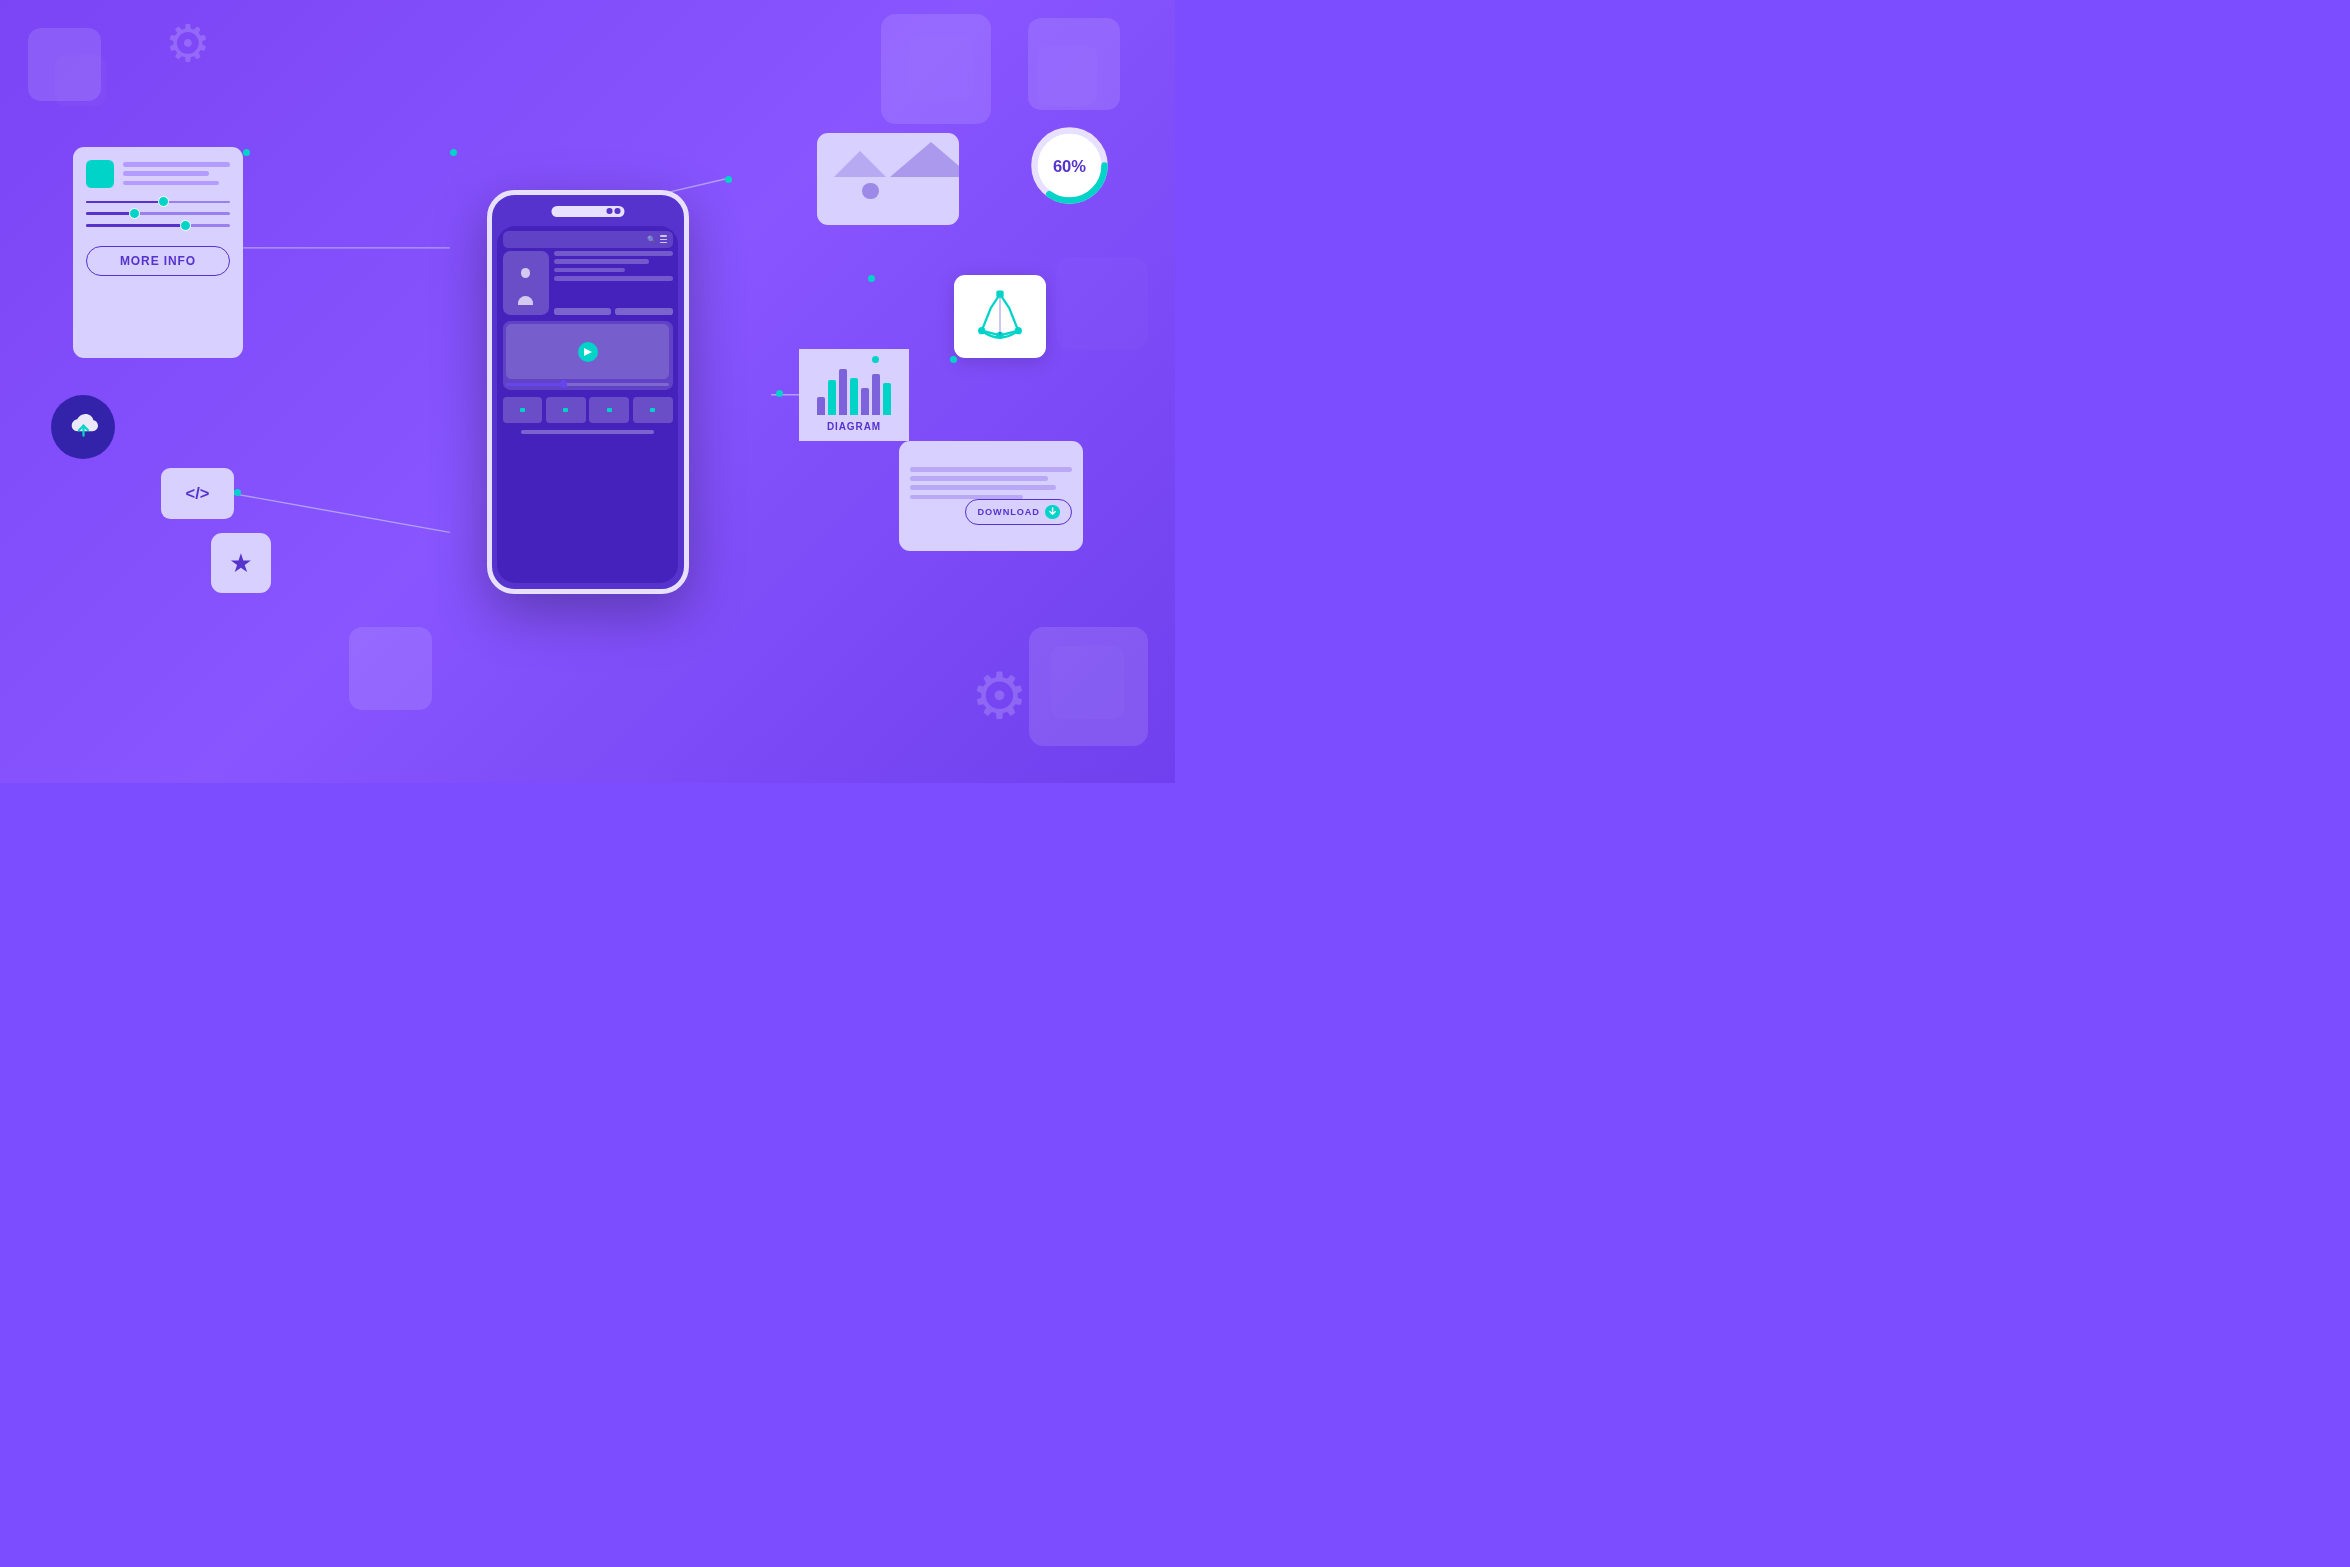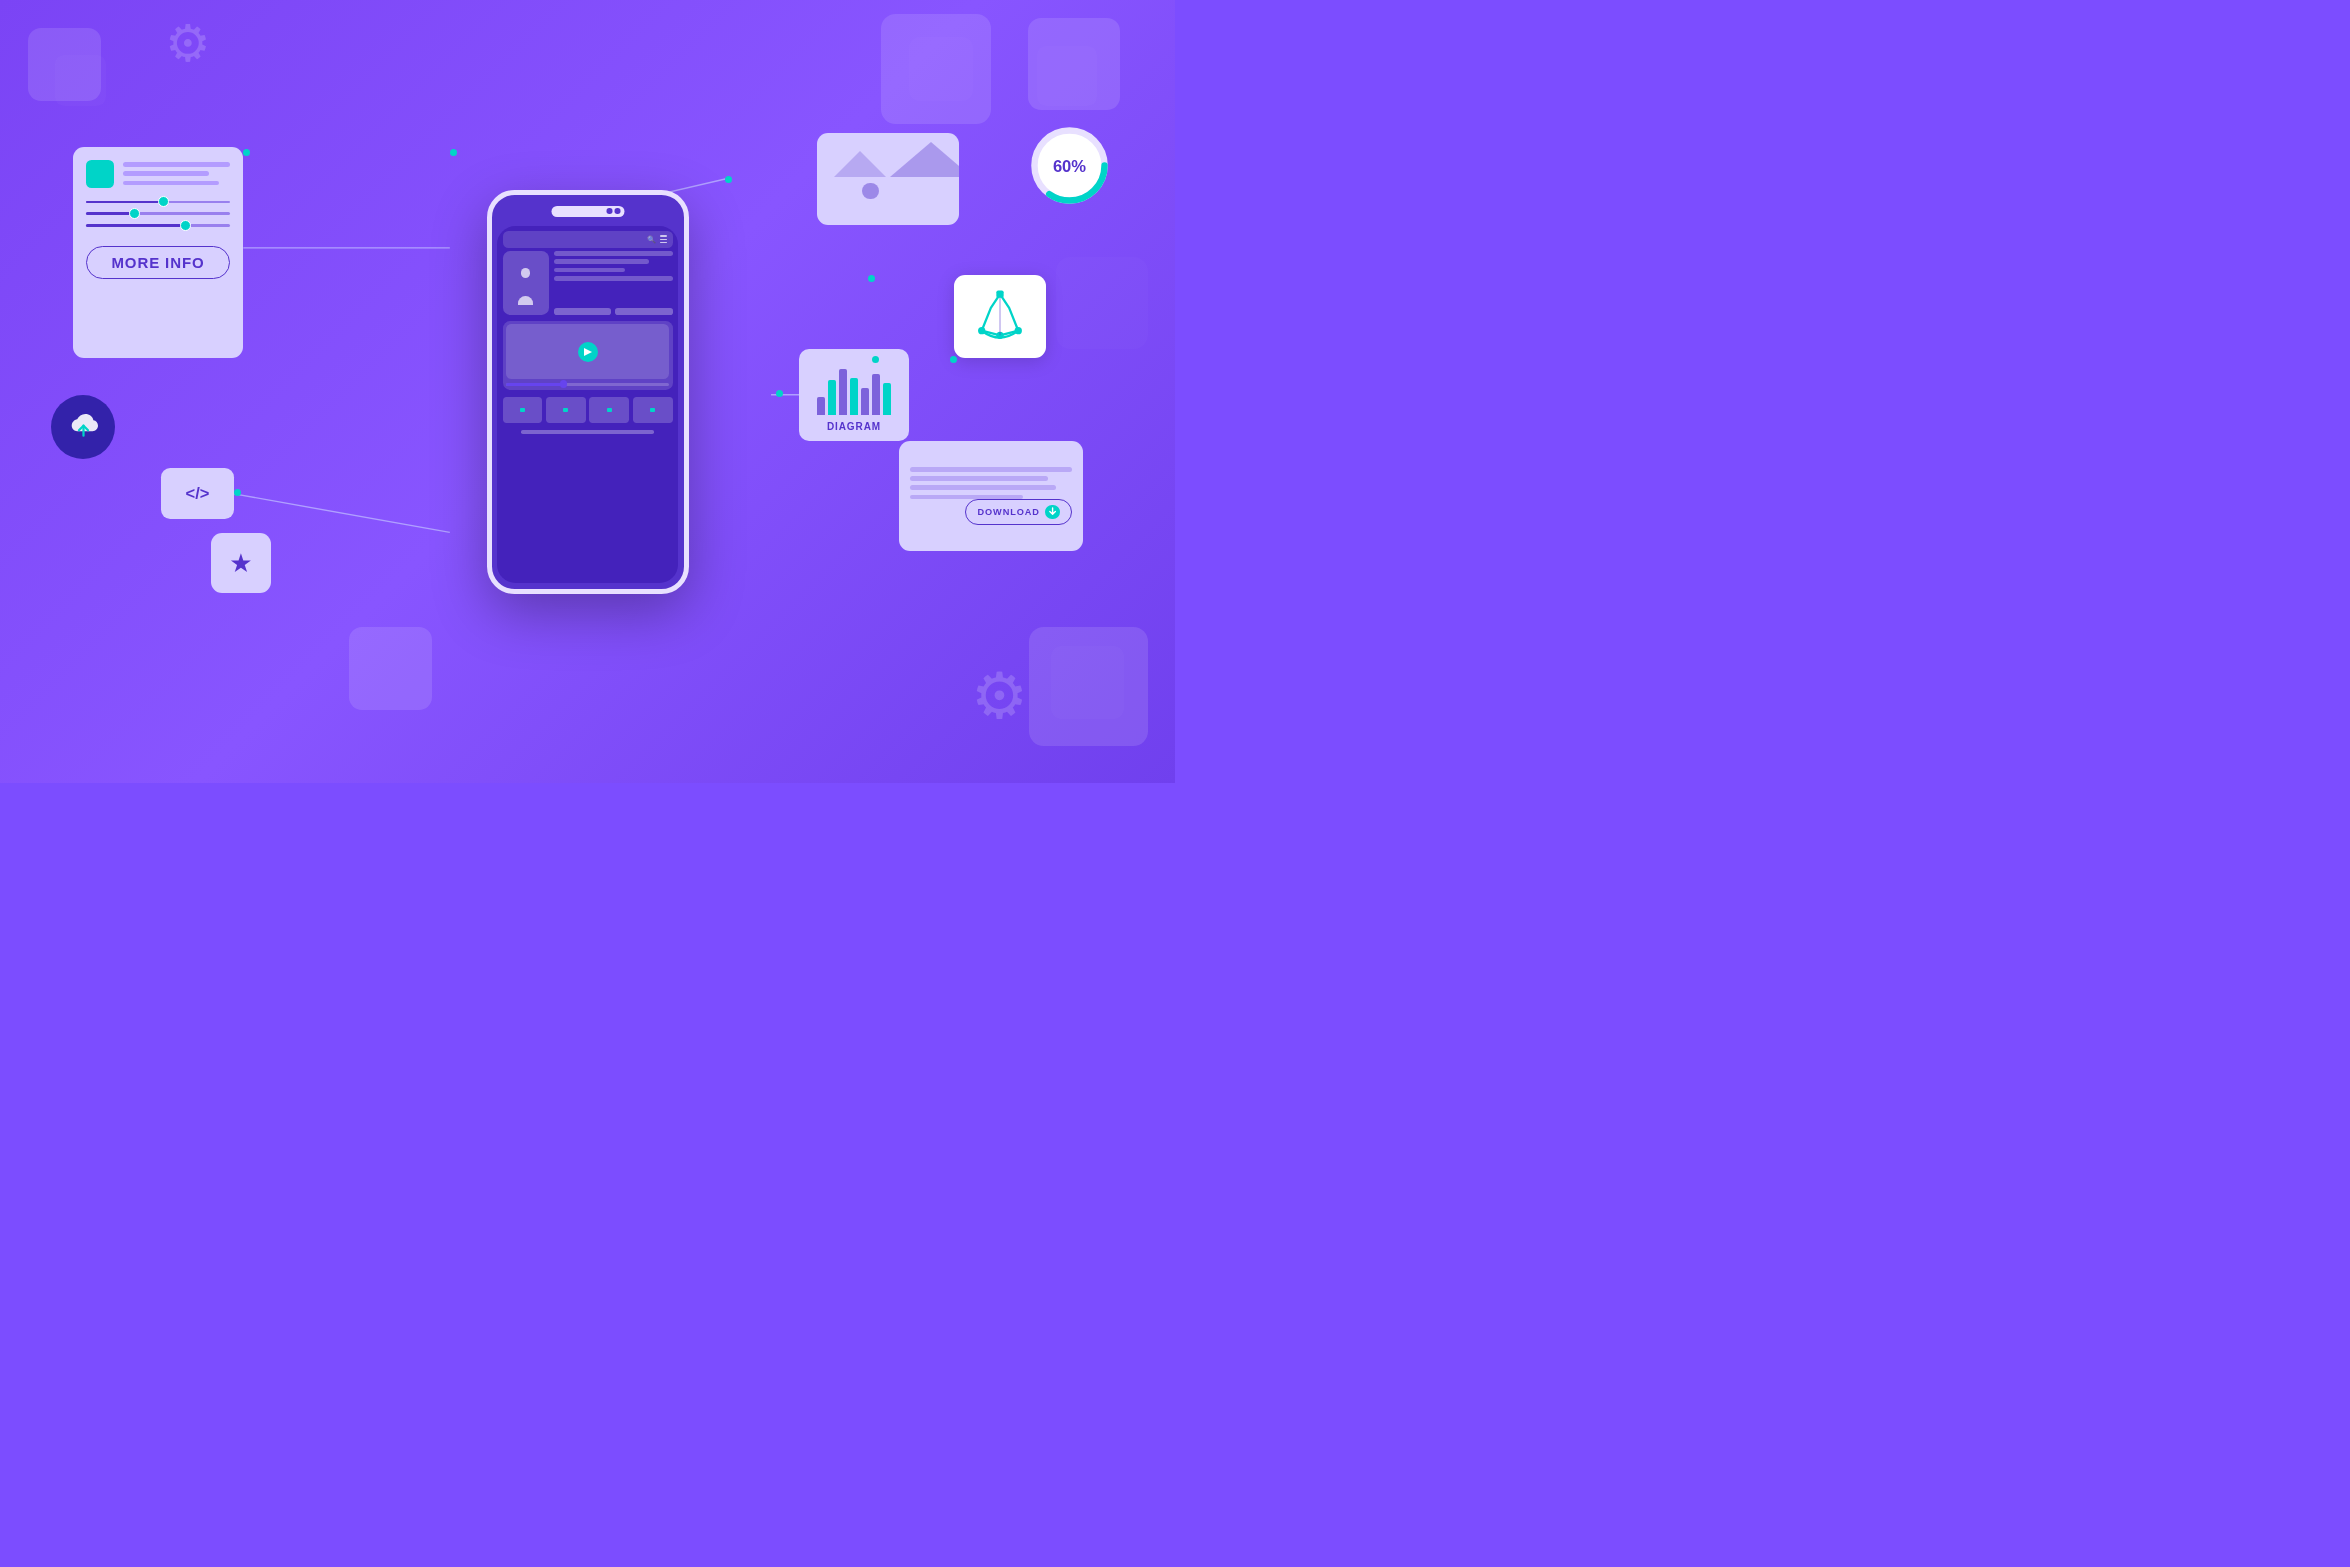--- a/index.html
+++ b/index.html
@@ -348,21 +348,21 @@
 
     .more-info-btn {
       margin-top: 9.2px;
       width: 100%;
       padding: 7.3px 0;
       background: transparent;
       border: 1.8px solid #5533cc;
       border-radius: 18.4px;
       color: #5533cc;
       font-weight: 700;
-      font-size: 15px;
+      font-size: 12px;
       letter-spacing: 0.9px;
       cursor: pointer;
       text-align: center;
     }
 
     
     .cloud-circle {
       position: absolute;
       left: 51px;
       top: 395px;
@@ -439,21 +439,21 @@
     }
 
     
     .diagram-card {
       position: absolute;
       right: 266px;
       top: 349px;
       width: 110px;
       height: 92px;
       background: #d8d0ff;
-      border-radius: 10px;
+      border-radius: 0;
       padding: 9.2px;
       z-index: 8;
       display: flex;
       flex-direction: column;
       align-items: center;
       justify-content: flex-end;
     }
 
     .bar-chart {
       display: flex;

